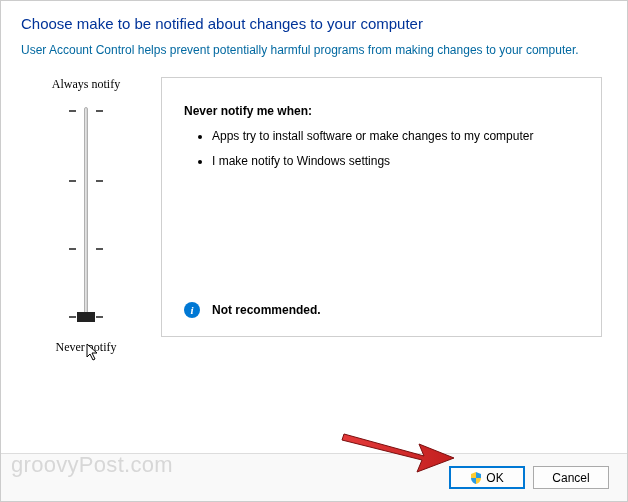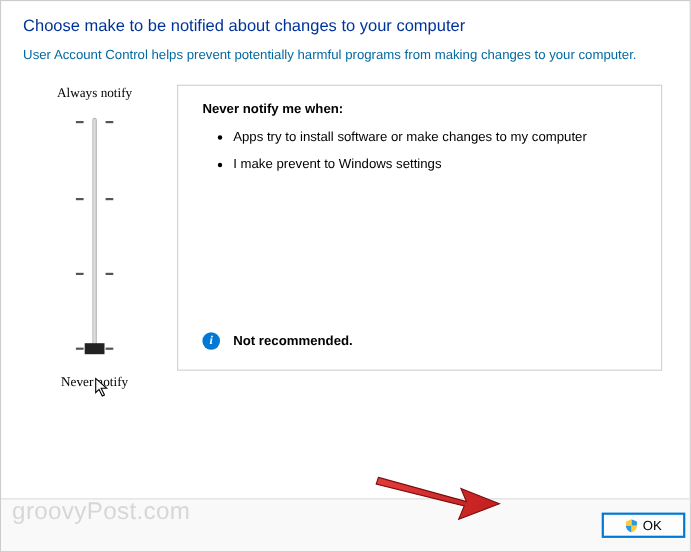--- a/index.html
+++ b/index.html
@@ -66,21 +66,21 @@
       left: 85px;
       font-size: 16px;
       pointer-events: none;
       z-index: 5;
     }
     .info-box {
       flex: 1;
       border: 1px solid #cfcfcf;
       margin-left: 10px;
       margin-right: 5px;
-      padding: 14px 22px 14px 22px;
+      padding: 26px 22px 14px 22px;
       height: 260px;
       position: relative;
     }
     .info-heading { font-weight: 600; font-size: 12px; margin-bottom: 10px; }
     .info-list { list-style: disc; padding-left: 28px; }
     .info-list li { font-size: 12px; margin-bottom: 8px; line-height: 1.4; }
     .reco-row { position: absolute; bottom: 18px; left: 22px; display: flex; align-items: center; gap: 12px; }
     .info-icon {
       width: 16px; height: 16px; border-radius: 50%;
       background: #0078d4; color: #fff;
@@ -92,21 +92,21 @@
     .reco-text { font-size: 12px; font-weight: bold; }
     .footer {
       position: absolute;
       bottom: 0; left: 0; right: 0;
       height: 48px;
       border-top: 1px solid #ddd;
       background: #f9f9f9;
       display: flex;
       align-items: center;
       justify-content: flex-end;
-      padding-right: 4px;
+      padding-right: 18px;
       gap: 8px;
     }
     .btn {
       min-width: 76px;
       height: 23px;
       font-size: 12px;
       background: #fdfdfd;
       border: 1px solid #aaa;
       cursor: pointer;
       display: flex;
@@ -162,21 +162,21 @@
           <div class="thumb"></div>
         </div>
       </div>
       <div class="slider-label-bottom">Never notify</div>
     </div>
 
     <div class="info-box">
       <div class="info-heading">Never notify me when:</div>
       <ul class="info-list">
         <li>Apps try to install software or make changes to my computer</li>
-        <li>I make prevent to Windows settings</li>
+        <li>I make notify to Windows settings</li>
       </ul>
       <div class="reco-row">
         <div class="info-icon">i</div>
         <div class="reco-text">Not recommended.</div>
       </div>
     </div>
   </div>
 </div>
 
 <span class="cursor-icon">
@@ -205,13 +205,16 @@
       <svg width="12" height="12" viewBox="0 0 12 12">
         <path d="M6 0 L11 2 V6 C11 9 8.5 11.5 6 12 C3.5 11.5 1 9 1 6 V2 Z" fill="#fff"></path>
         <path d="M6 0 L11 2 V6 L6 6 Z" fill="#2b9be3"></path>
         <path d="M6 0 L1 2 V6 L6 6 Z" fill="#fc3"></path>
         <path d="M6 6 L11 6 C11 9 8.5 11.5 6 12 Z" fill="#fc3"></path>
         <path d="M6 6 L1 6 C1 9 3.5 11.5 6 12 Z" fill="#2b9be3"></path>
       </svg>
     </span>
     <span>OK</span>
   </button>
+  <button class="btn">
+    <span>Cancel</span>
+  </button>
 </div>
 
 </body></html>

